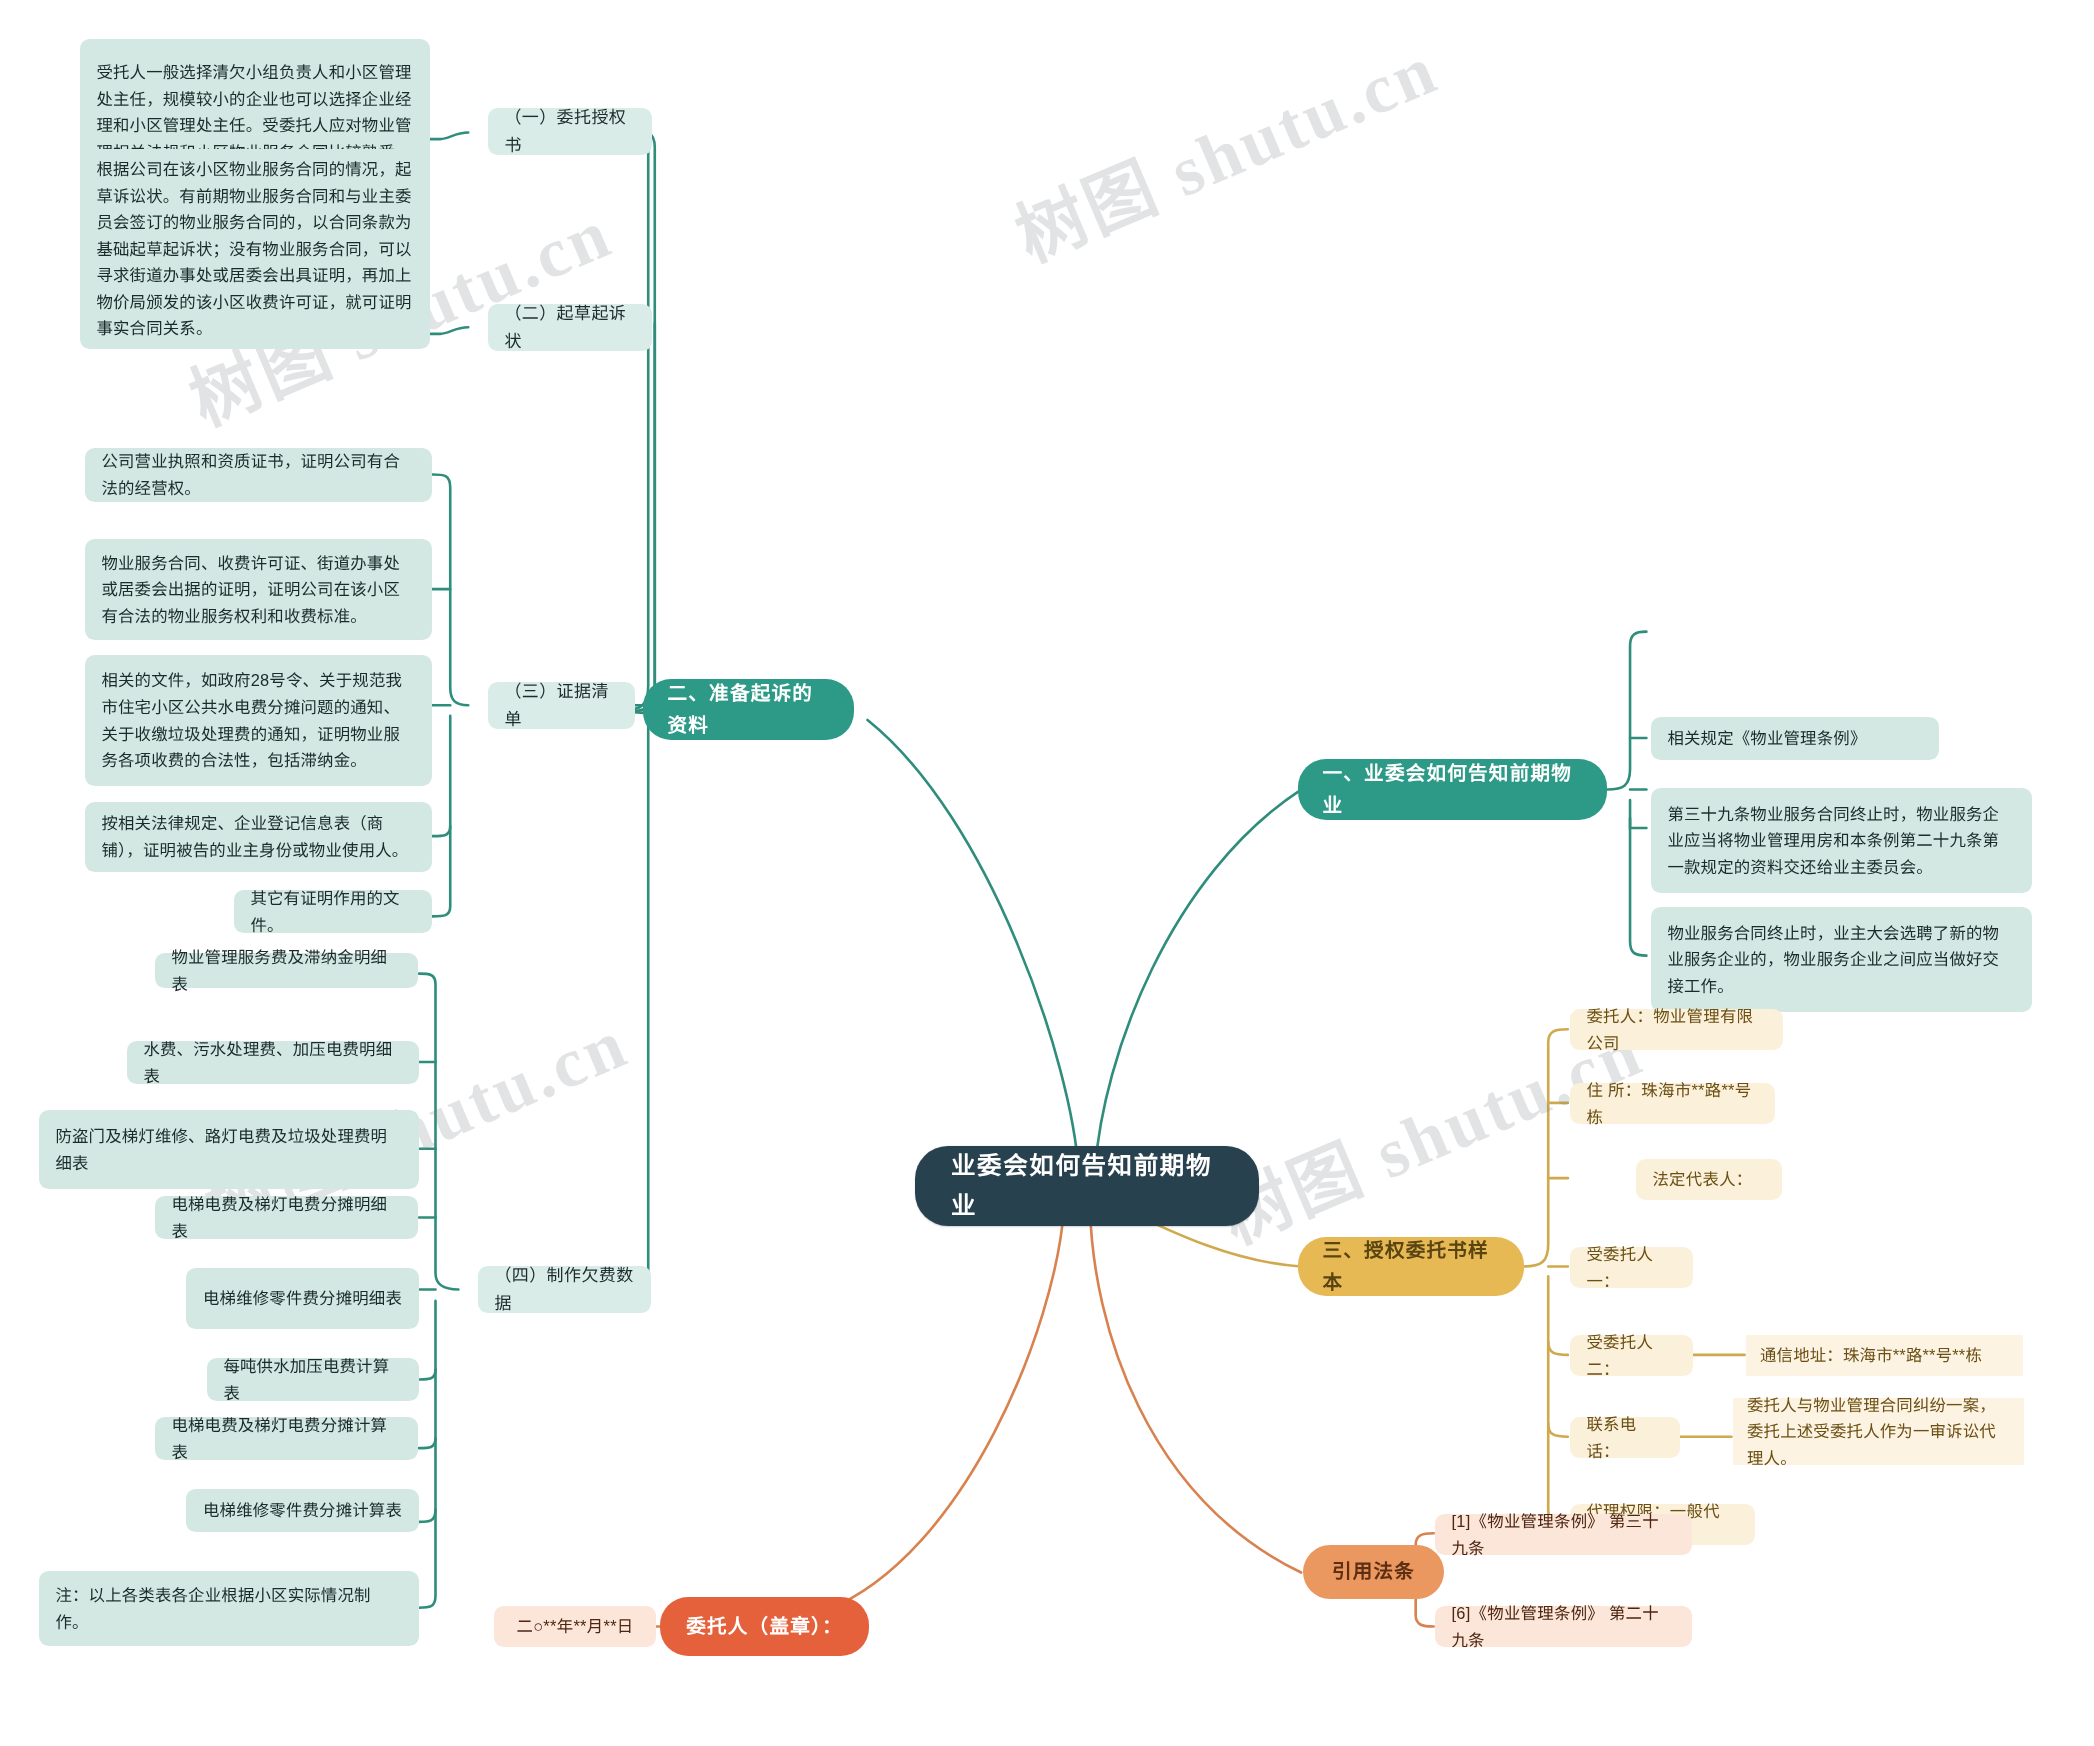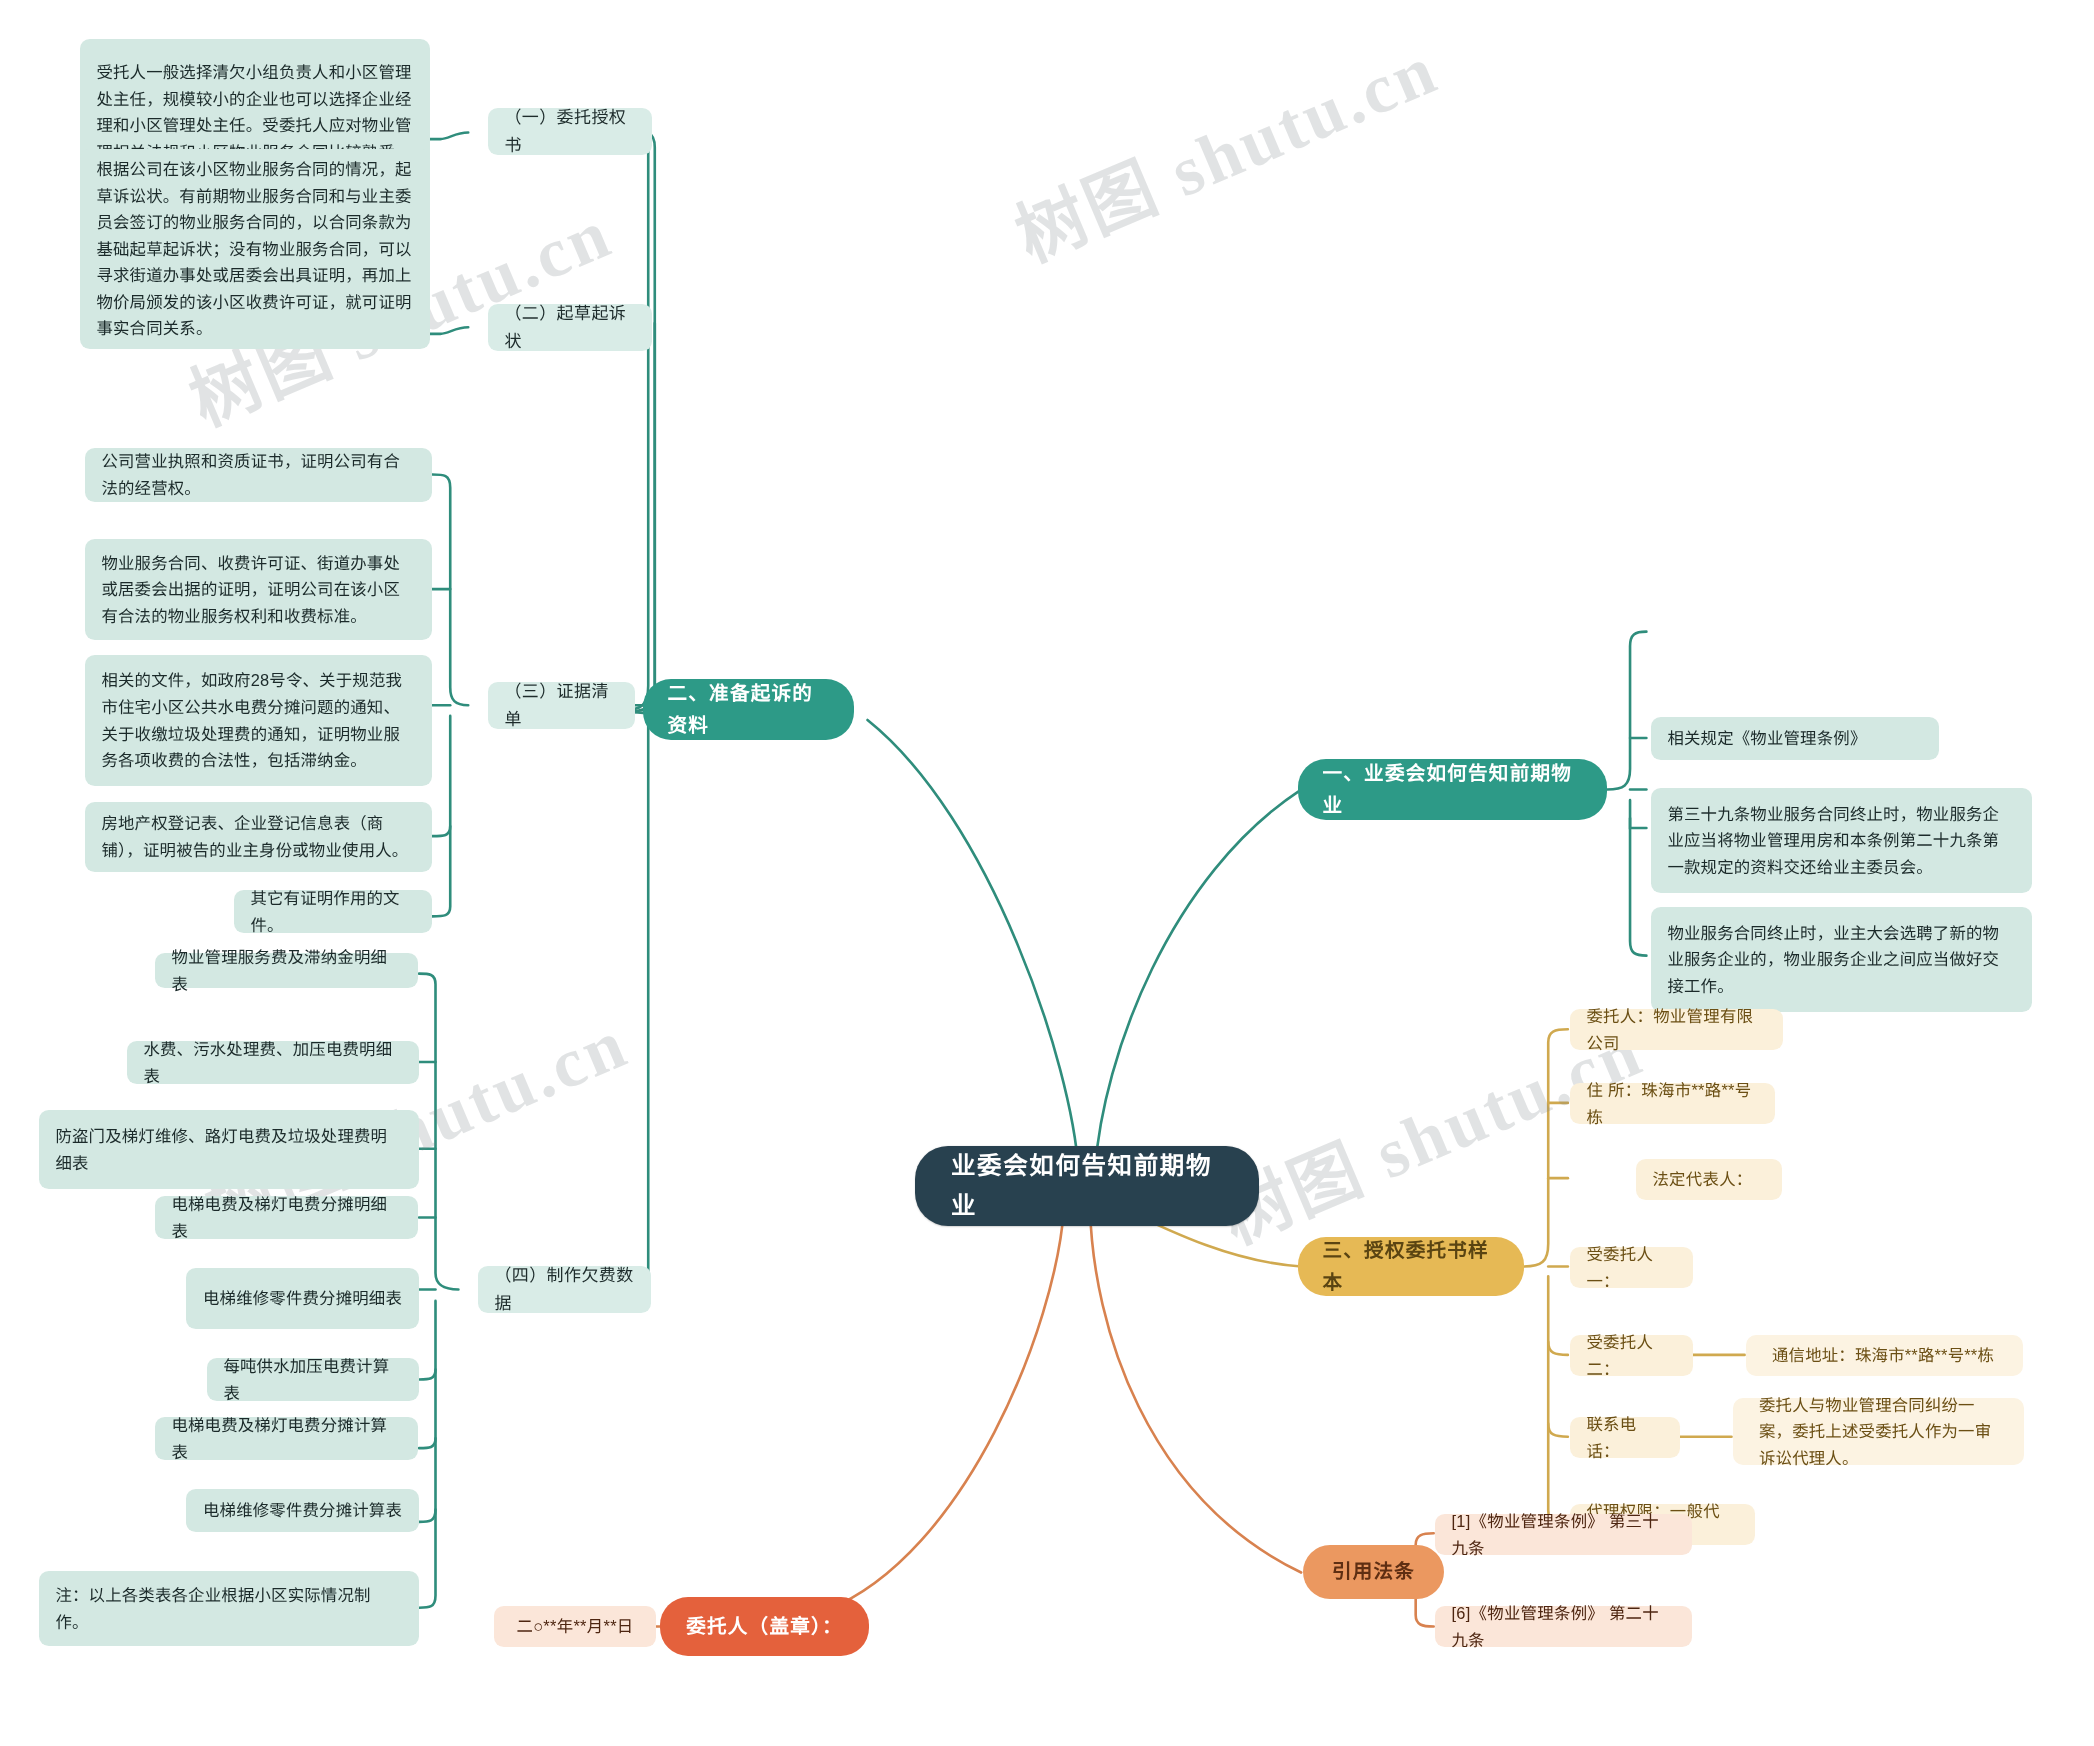--- a/index.html
+++ b/index.html
@@ -56,21 +56,21 @@
     letter-spacing:0.2px;
   }
   
   .g2{
     background:#fbf0da;color:#6b4f14;
     font-size:16.4px;padding:9px 16.4px;border-radius:9.8px;
     letter-spacing:0.3px;
   }
   .g3{
     background:#fcf3e2;color:#6b4f14;
-    font-size:16.4px;padding:9px 26px;border-radius:10px;
+    font-size:16.4px;padding:9px 14px;border-radius:1px;
   }
   
   .o2{
     background:#fbe6d9;color:#4d2510;
     font-size:16.4px;padding:9px 16.4px;border-radius:9.8px;
     letter-spacing:0.3px;
   }
 
   
   .wm{
@@ -171,21 +171,21 @@
   <div class="node l2" style="left:468px;top:108px;width:164px;height:47px;">（一）委托授权书</div>
   <div class="node l3" style="left:80px;top:39px;width:350px;height:200px;">受托人一般选择清欠小组负责人和小区管理处主任，规模较小的企业也可以选择企业经理和小区管理处主任。受委托人应对物业管理相关法规和小区物业服务合同比较熟悉，有较强的语言表达能力，同时还掌握了对业主欠费理由的答辩对策。</div>
 
   <div class="node l2" style="left:468px;top:304px;width:164px;height:47px;">（二）起草起诉状</div>
   <div class="node l3" style="left:80px;top:149px;width:350px;height:200px;">根据公司在该小区物业服务合同的情况，起草诉讼状。有前期物业服务合同和与业主委员会签订的物业服务合同的，以合同条款为基础起草起诉状；没有物业服务合同，可以寻求街道办事处或居委会出具证明，再加上物价局颁发的该小区收费许可证，就可证明事实合同关系。</div>
 
   <div class="node l2" style="left:468px;top:682px;width:147px;height:47px;">（三）证据清单</div>
   <div class="node l3" style="left:85px;top:448px;width:347px;height:54px;">公司营业执照和资质证书，证明公司有合法的经营权。</div>
   <div class="node l3" style="left:85px;top:539px;width:347px;height:101px;">物业服务合同、收费许可证、街道办事处或居委会出据的证明，证明公司在该小区有合法的物业服务权利和收费标准。</div>
   <div class="node l3" style="left:85px;top:655px;width:347px;height:131px;">相关的文件，如政府28号令、关于规范我市住宅小区公共水电费分摊问题的通知、关于收缴垃圾处理费的通知，证明物业服务各项收费的合法性，包括滞纳金。</div>
-  <div class="node l3" style="left:85px;top:802px;width:347px;height:70px;">房地产权登记表、企业登记信息表（商铺），证明被告的业主身份或物业使用人。</div>
+  <div class="node l3" style="left:85px;top:802px;width:347px;height:70px;">按相关法律规定、企业登记信息表（商铺），证明被告的业主身份或物业使用人。</div>
   <div class="node l3" style="left:234px;top:890px;width:198px;height:43px;justify-content:center;">其它有证明作用的文件。</div>
 
   <div class="node l2" style="left:458px;top:1266px;width:173px;height:47px;">（四）制作欠费数据</div>
   <div class="node l3" style="left:155px;top:953px;width:263px;height:35px;justify-content:center;">物业管理服务费及滞纳金明细表</div>
   <div class="node l3" style="left:127px;top:1041px;width:292px;height:43px;justify-content:center;">水费、污水处理费、加压电费明细表</div>
   <div class="node l3" style="left:39px;top:1110px;width:380px;height:79px;">防盗门及梯灯维修、路灯电费及垃圾处理费明细表</div>
   <div class="node l3" style="left:155px;top:1196px;width:263px;height:43px;justify-content:center;">电梯电费及梯灯电费分摊明细表</div>
   <div class="node l3" style="left:186px;top:1268px;width:233px;height:61px;justify-content:center;">电梯维修零件费分摊明细表</div>
   <div class="node l3" style="left:207px;top:1358px;width:212px;height:43px;justify-content:center;">每吨供水加压电费计算表</div>
   <div class="node l3" style="left:155px;top:1417px;width:263px;height:43px;justify-content:center;">电梯电费及梯灯电费分摊计算表</div>

